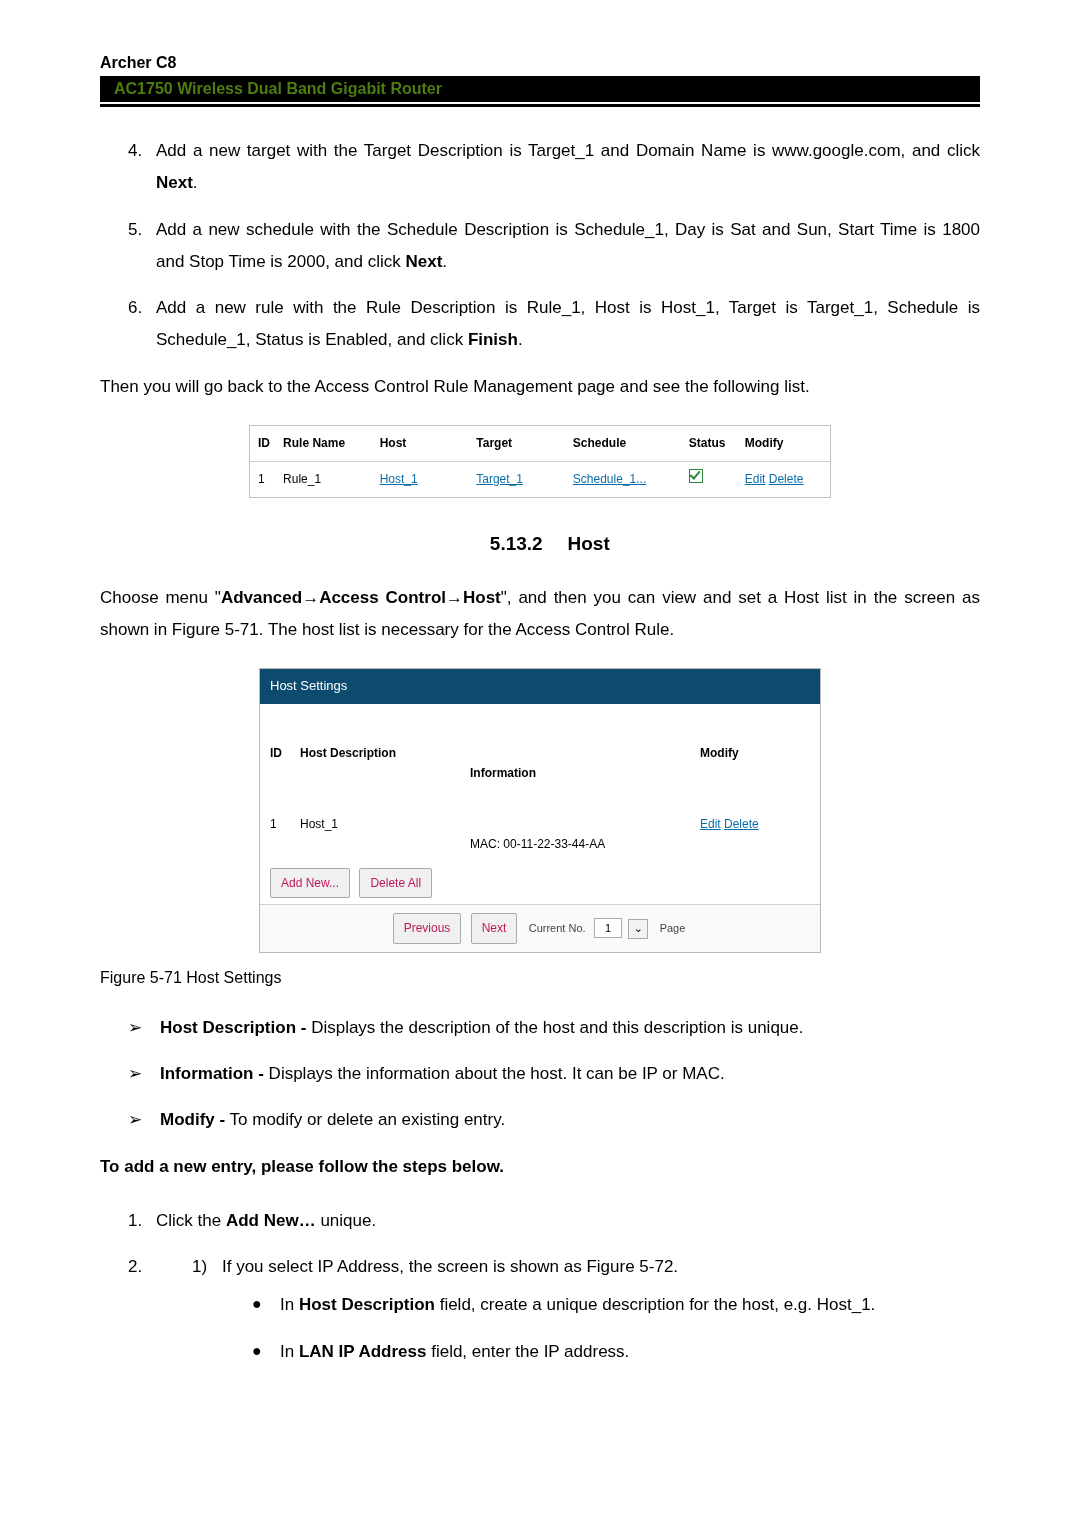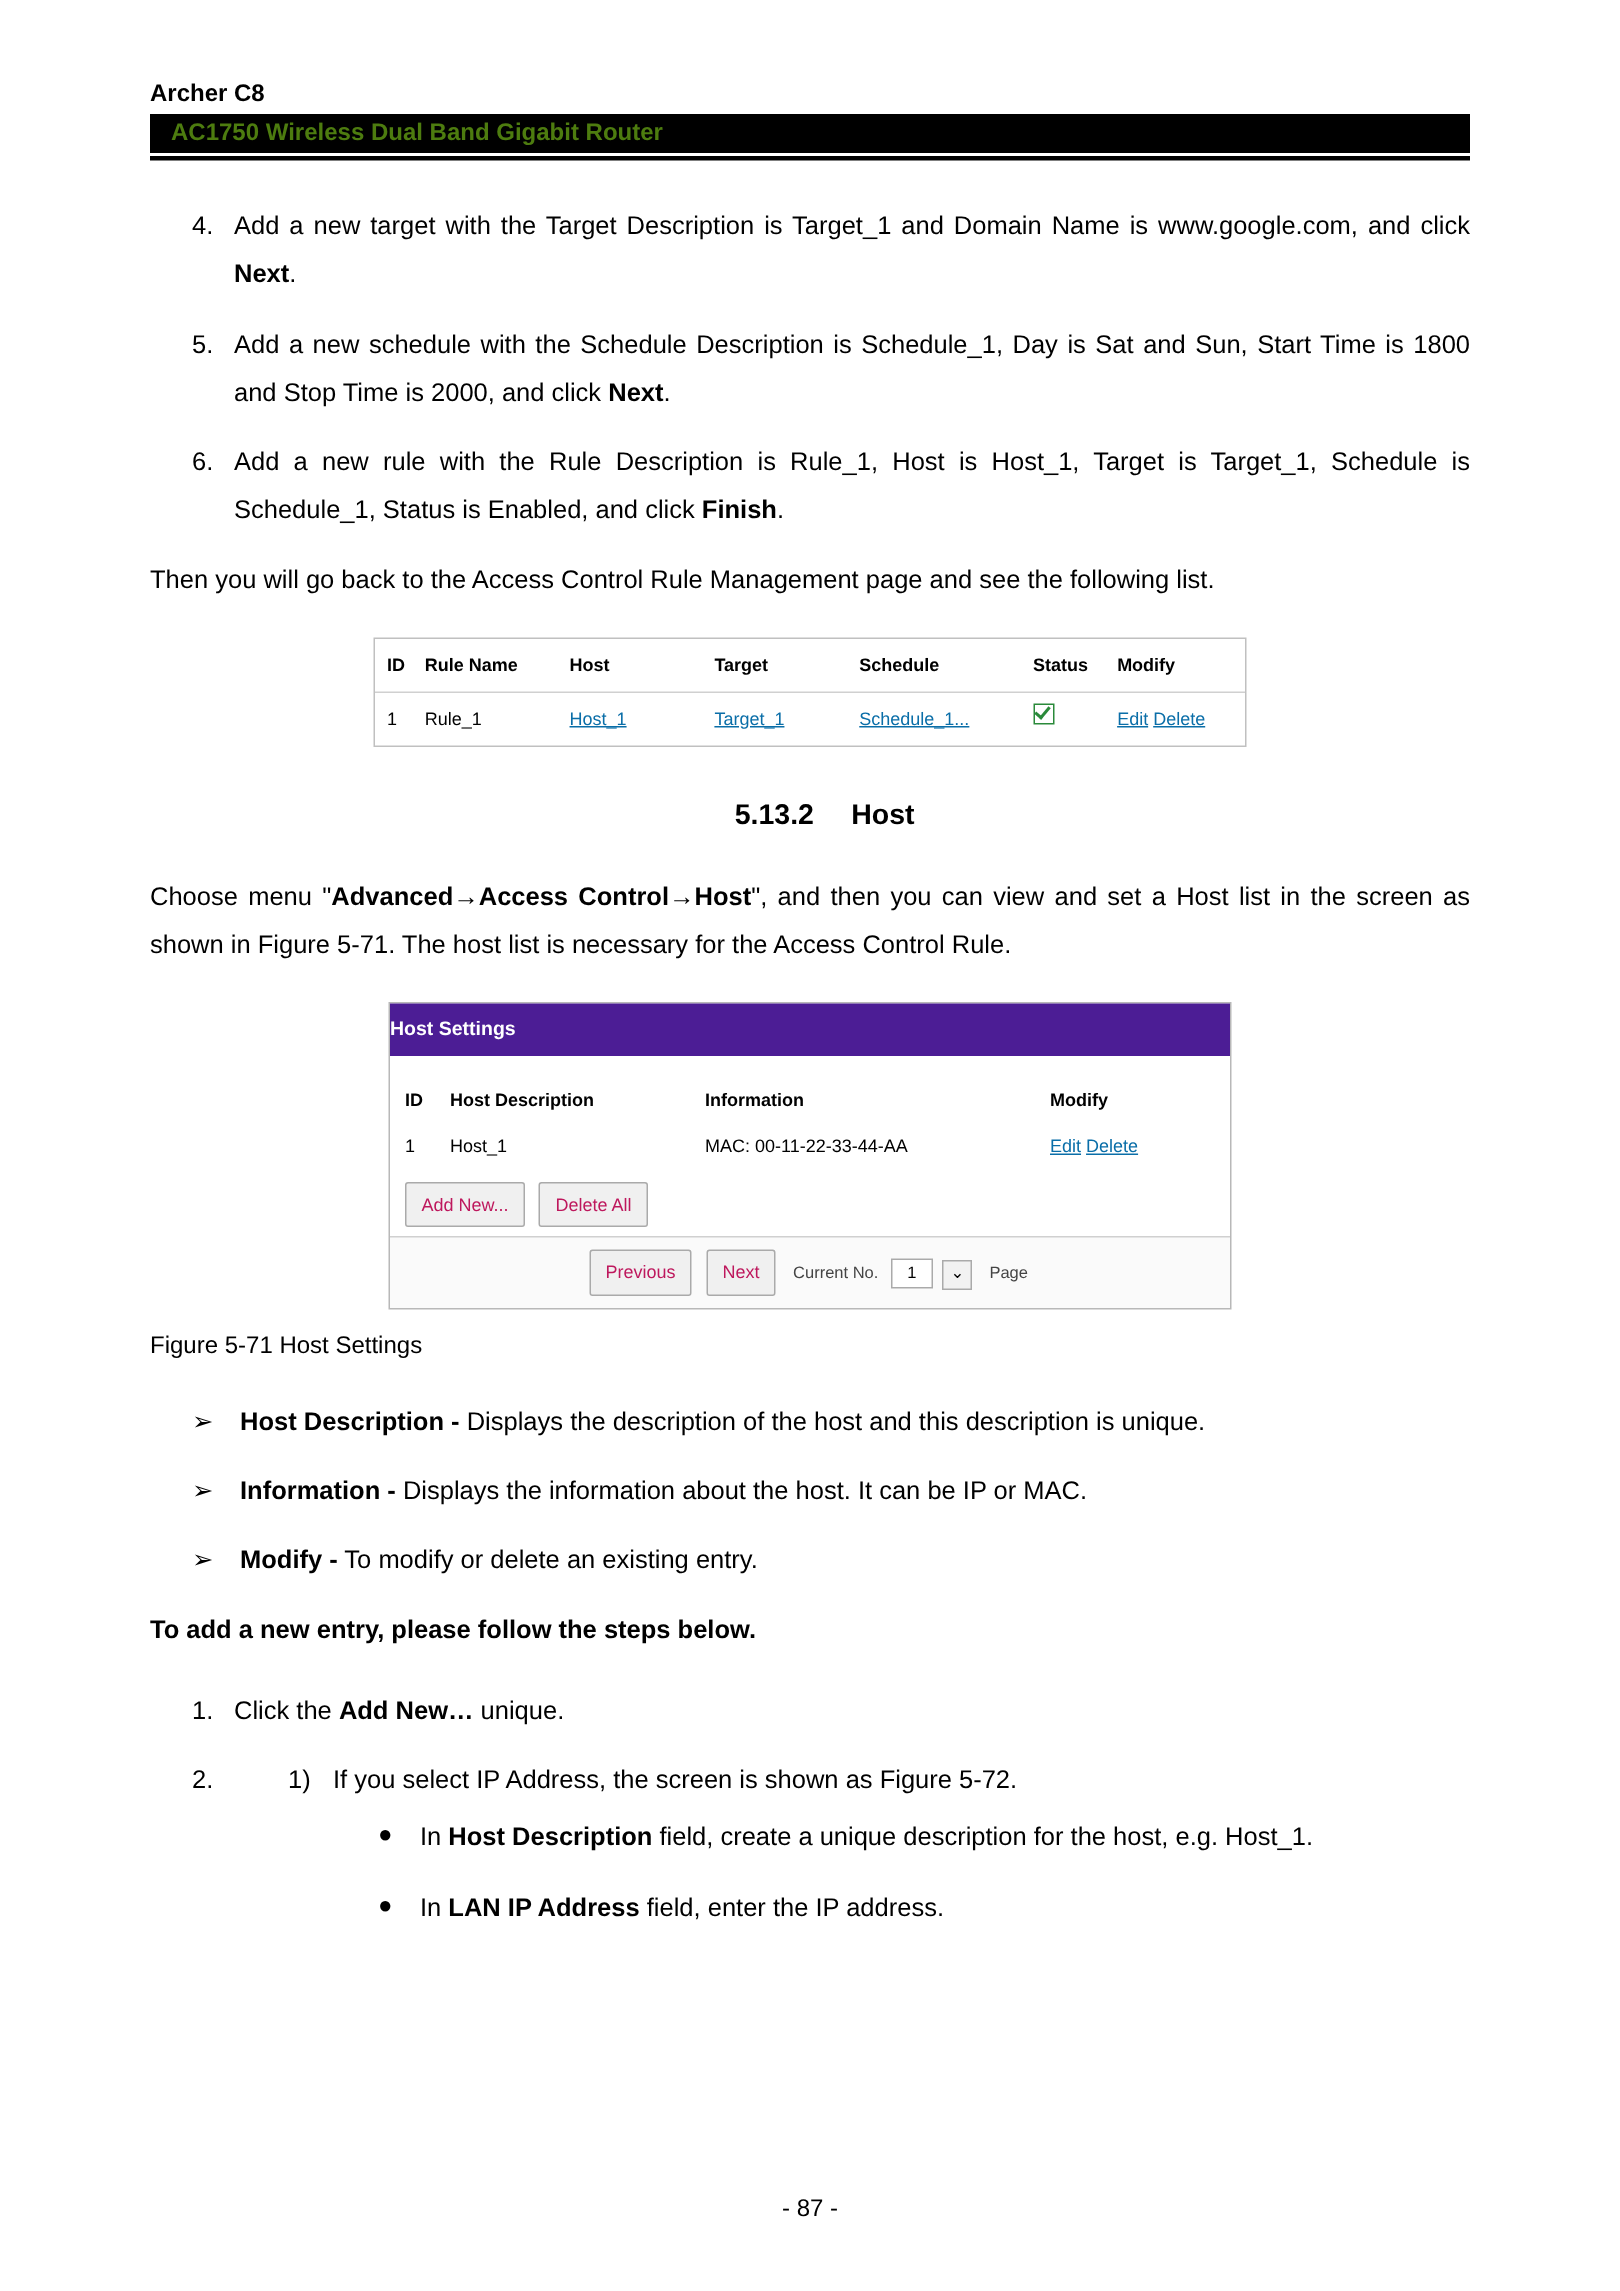--- a/index.html
+++ b/index.html
@@ -110,33 +110,33 @@
   }
 
   
   .host-wrap {
     width: 560px;
     margin: 10px auto 8px auto;
     border: 1px solid #b8b8b8;
     font-size: 12px;
   }
   .host-title {
-    background: #4c1d95;
+    background: #0c4a6e;
     color: #fff;
-    font-weight: bold;
+    font-weight: normal;
     font-size: 13px;
-    padding: 5px 0;
+    padding: 5px 10px;
     border-bottom: 4px solid #fff;
   }
   .host-body { padding: 10px 10px 6px 10px; }
   .hs-head, .hs-row { display: flex; align-items: center; padding: 4px 0; }
   .hs-head { font-weight: bold; }
   .hs-id   { width: 30px; }
   .hs-desc { width: 170px; }
-  .hs-info { width: 230px; }
+  .hs-info { width: 230px; margin-top: 40px; }
   .hs-mod  { width: 100px; }
   .hs-btns { margin-top: 8px; }
   .btn {
     display: inline-block;
     padding: 3px 10px;
     background: #f0f0f0;
     border: 1px solid #aaa;
     border-radius: 2px;
     font-size: 12px;
     margin-right: 6px;

